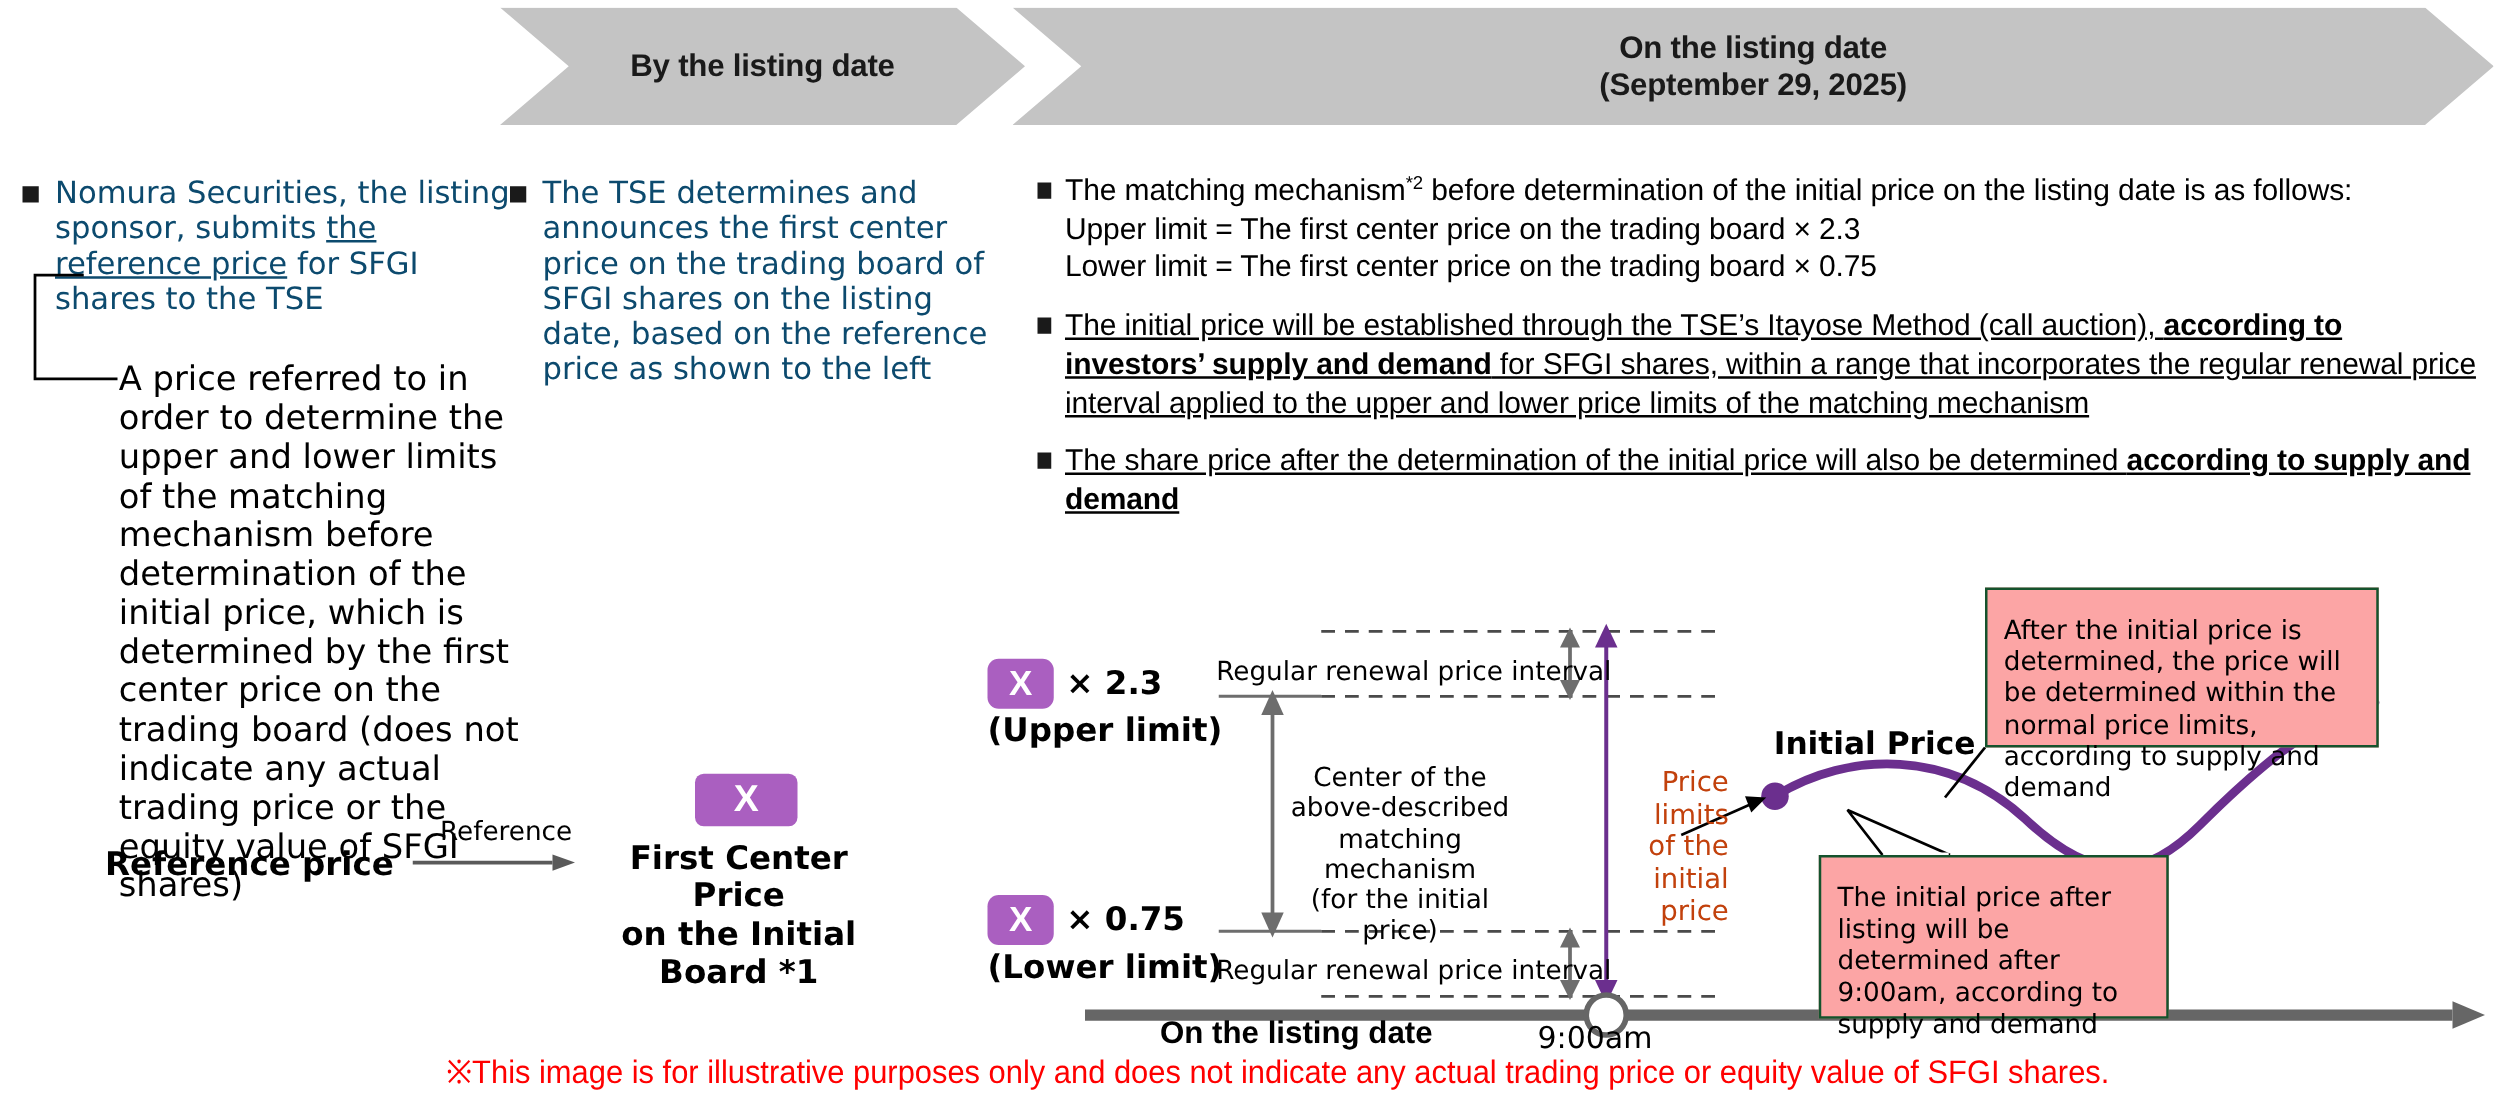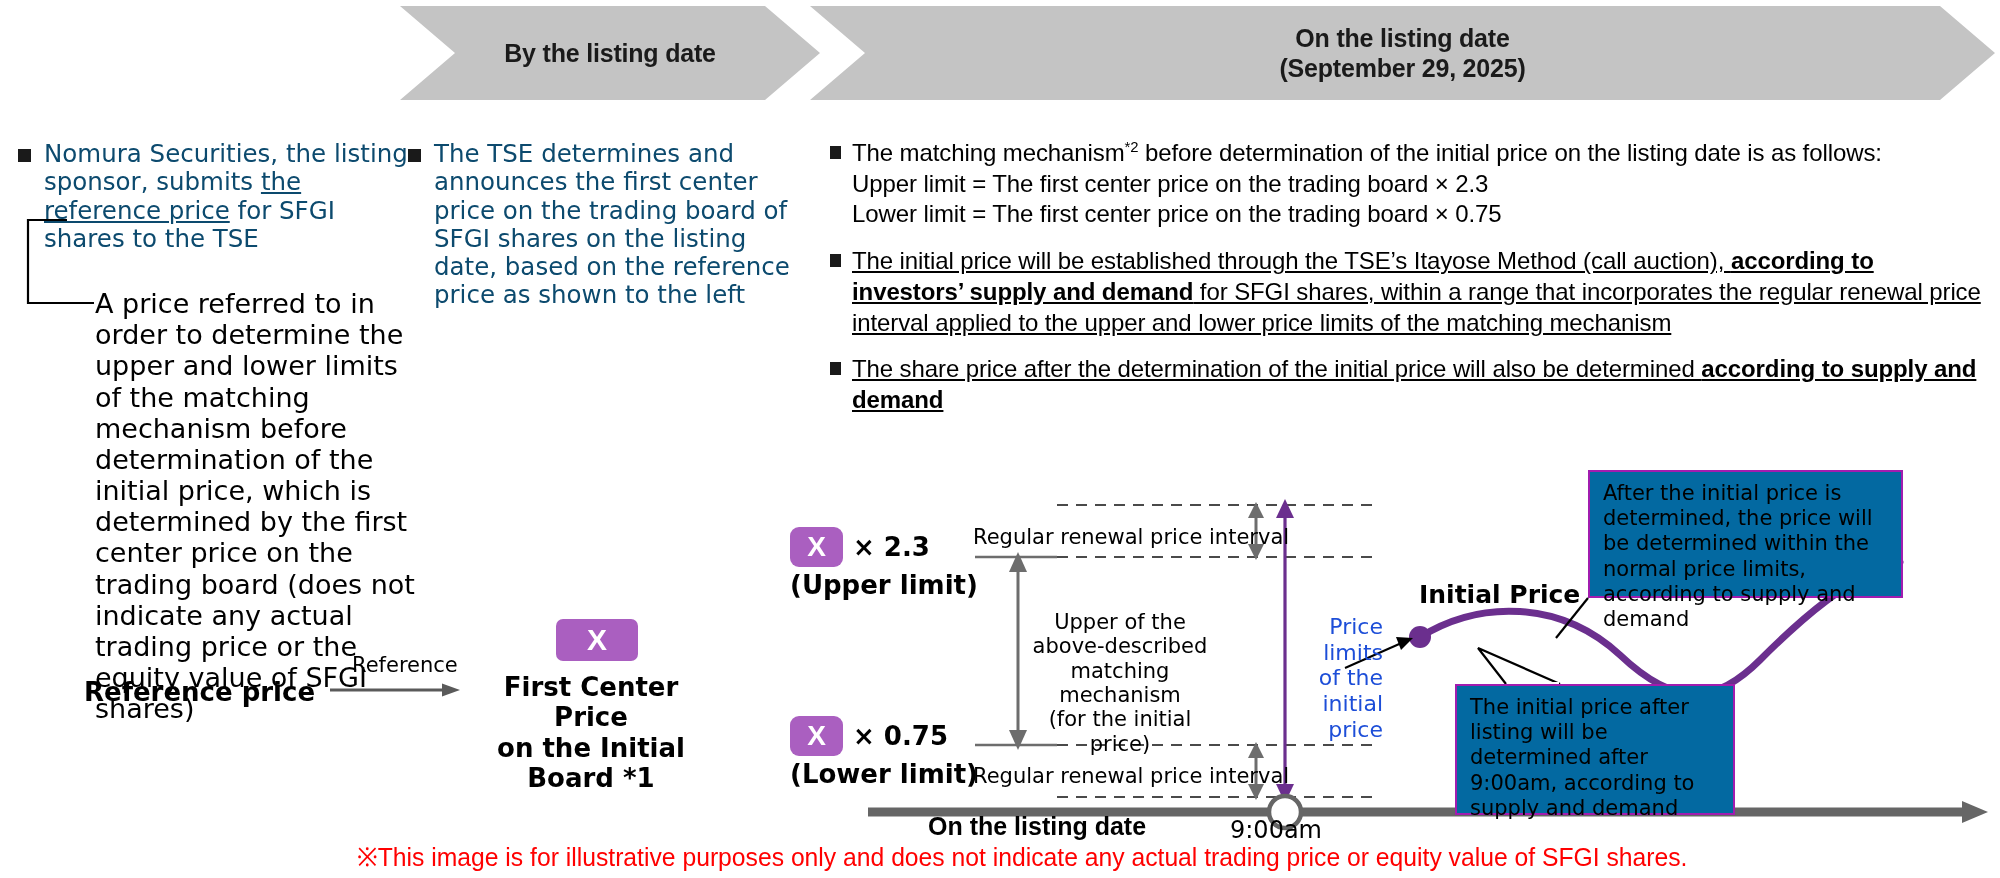--- a/index.html
+++ b/index.html
@@ -65,29 +65,29 @@
   #upper-limit-grp{left:790px;top:527px;}
   #lower-limit-grp{left:790px;top:716px;}
   .limit-line1{display:flex;align-items:center;}
   .limit-x{font-size:26px;font-weight:bold;margin-left:10px;}
   .limit-line2{font-size:26px;font-weight:bold;margin-top:3px;}
 
   
   #rr-top{left:973px;top:525px;font-size:21px;}
   #rr-bottom{left:973px;top:764px;font-size:21px;}
   #limits-text{left:1020px;top:610px;width:200px;text-align:center;font-size:21px;line-height:1.16;}
-  #price-limits-text{left:1263px;top:614px;width:120px;text-align:right;font-size:22px;line-height:1.17;color:#1d4ed8;}
+  #price-limits-text{left:1263px;top:614px;width:120px;text-align:right;font-size:22px;line-height:1.17;color:#c2410c;}
 
   
   #initial-price-label{left:1419px;top:580px;font-size:25px;font-weight:bold;}
   #on-listing-date{left:928px;top:812px;font-size:25px;font-weight:bold;}
   #time-label{left:1230px;top:816px;font-size:24px;}
 
   
-  .callout{position:absolute;border:2px solid #a21caf;background:#0369a1;box-sizing:border-box;padding:9px 11px 10px 13px;
+  .callout{position:absolute;border:2px solid #14532d;background:#fca5a5;box-sizing:border-box;padding:20px 11px 10px 13px;
            font-size:21px;line-height:1.2;}
   #callout-after{left:1588px;top:470px;width:315px;height:128px;}
   #callout-initial{left:1455px;top:684px;width:280px;height:131px;}
 
   
   #disclaimer{left:0;top:838px;width:2000px;text-align:center;color:#ff0000;font-size:26px;
               font-family:"Liberation Sans",sans-serif;font-stretch:condensed;padding-left:22px;}
   #disclaimer .dtxt{display:inline-block;transform:scaleX(0.95);transform-origin:center;}
 </style>
 </head>
@@ -224,21 +224,21 @@
 
     <path d="M 1588 598 L 1556 638" fill="none" stroke="#000" stroke-width="2.2"></path>
     <path d="M 1506 684 L 1478 648 L 1560 684" fill="#fff" stroke="#000" stroke-width="2.2"></path>
     <line x1="1507" y1="684" x2="1559" y2="684" stroke="#fff" stroke-width="4"></line>
   </svg>
 
   <div class="abs" id="rr-top">Regular renewal price interval</div>
   <div class="abs" id="rr-bottom">Regular renewal price interval</div>
 
   <div class="abs" id="limits-text">
-    <span>Upper of the</span><br>
+    <span>Center of the</span><br>
     <span>above-described</span><br>
     <span>matching mechanism</span><br>
     <span>(for the initial price)</span>
   </div>
 
   <div class="abs" id="price-limits-text">
     <span>Price limits</span><br>
     <span>of the</span><br>
     <span>initial price</span>
   </div>

